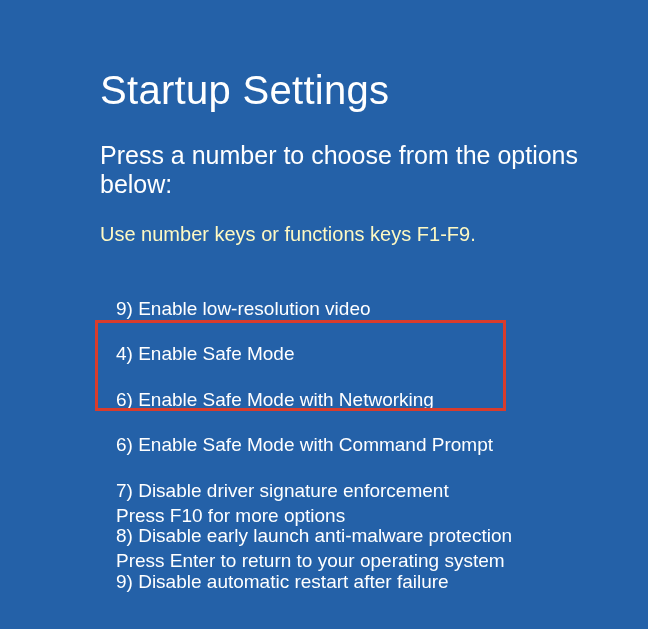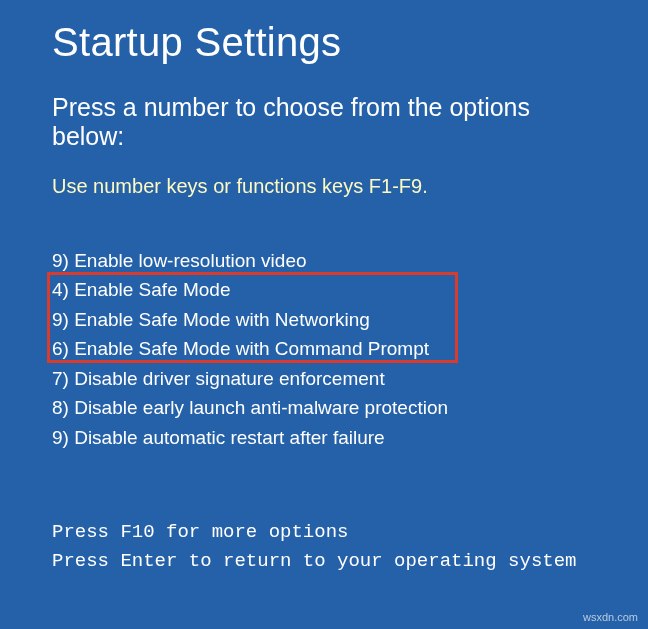--- a/index.html
+++ b/index.html
@@ -1,16 +1,16 @@
 <!DOCTYPE html>
 <html><head>
   <meta charset="utf-8">
   <style>
     * {
-      margin: 0;
+      margin: 16px;
       padding: 0;
       box-sizing: border-box;
     }
     body {
       width: 648px;
       height: 629px;
       background-color: #2461a8;
       font-family: "Segoe UI Light", "Segoe UI", -apple-system, Arial, sans-serif;
       color: #ffffff;
       padding: 20px 52px;
@@ -51,21 +51,20 @@
     }
     .footer {
       position: absolute;
       bottom: 54px;
       left: 52px;
     }
     .footer-line {
       font-size: 19px;
       font-weight: 300;
       line-height: 1.5;
-      font-family: Liberation Mono, monospace;
     }
     .watermark {
       position: absolute;
       bottom: 6px;
       right: 10px;
       font-size: 11px;
       color: #b9c9de;
       font-weight: 400;
     }
   </style>
@@ -74,21 +73,21 @@
 
 <h1 class="title">Startup Settings</h1>
 
 <div class="subtitle">Press a number to choose from the options below:</div>
 
 <div class="hint">Use number keys or functions keys F1-F9.</div>
 
 <div class="options">
   <div class="option">9) Enable low-resolution video</div>
   <div class="option">4) Enable Safe Mode</div>
-  <div class="option">9) Enable Safe Mode with Networking</div>
+  <div class="option">6) Enable Safe Mode with Networking</div>
   <div class="option">6) Enable Safe Mode with Command Prompt</div>
   <div class="option">7) Disable driver signature enforcement</div>
   <div class="option">8) Disable early launch anti-malware protection</div>
   <div class="option">9) Disable automatic restart after failure</div>
 </div>
 
 <div class="highlight-box" style="top:272px;left:47px;width:411px;height:91px;"></div>
 
 <div class="footer">
   <div class="footer-line">Press F10 for more options</div>

